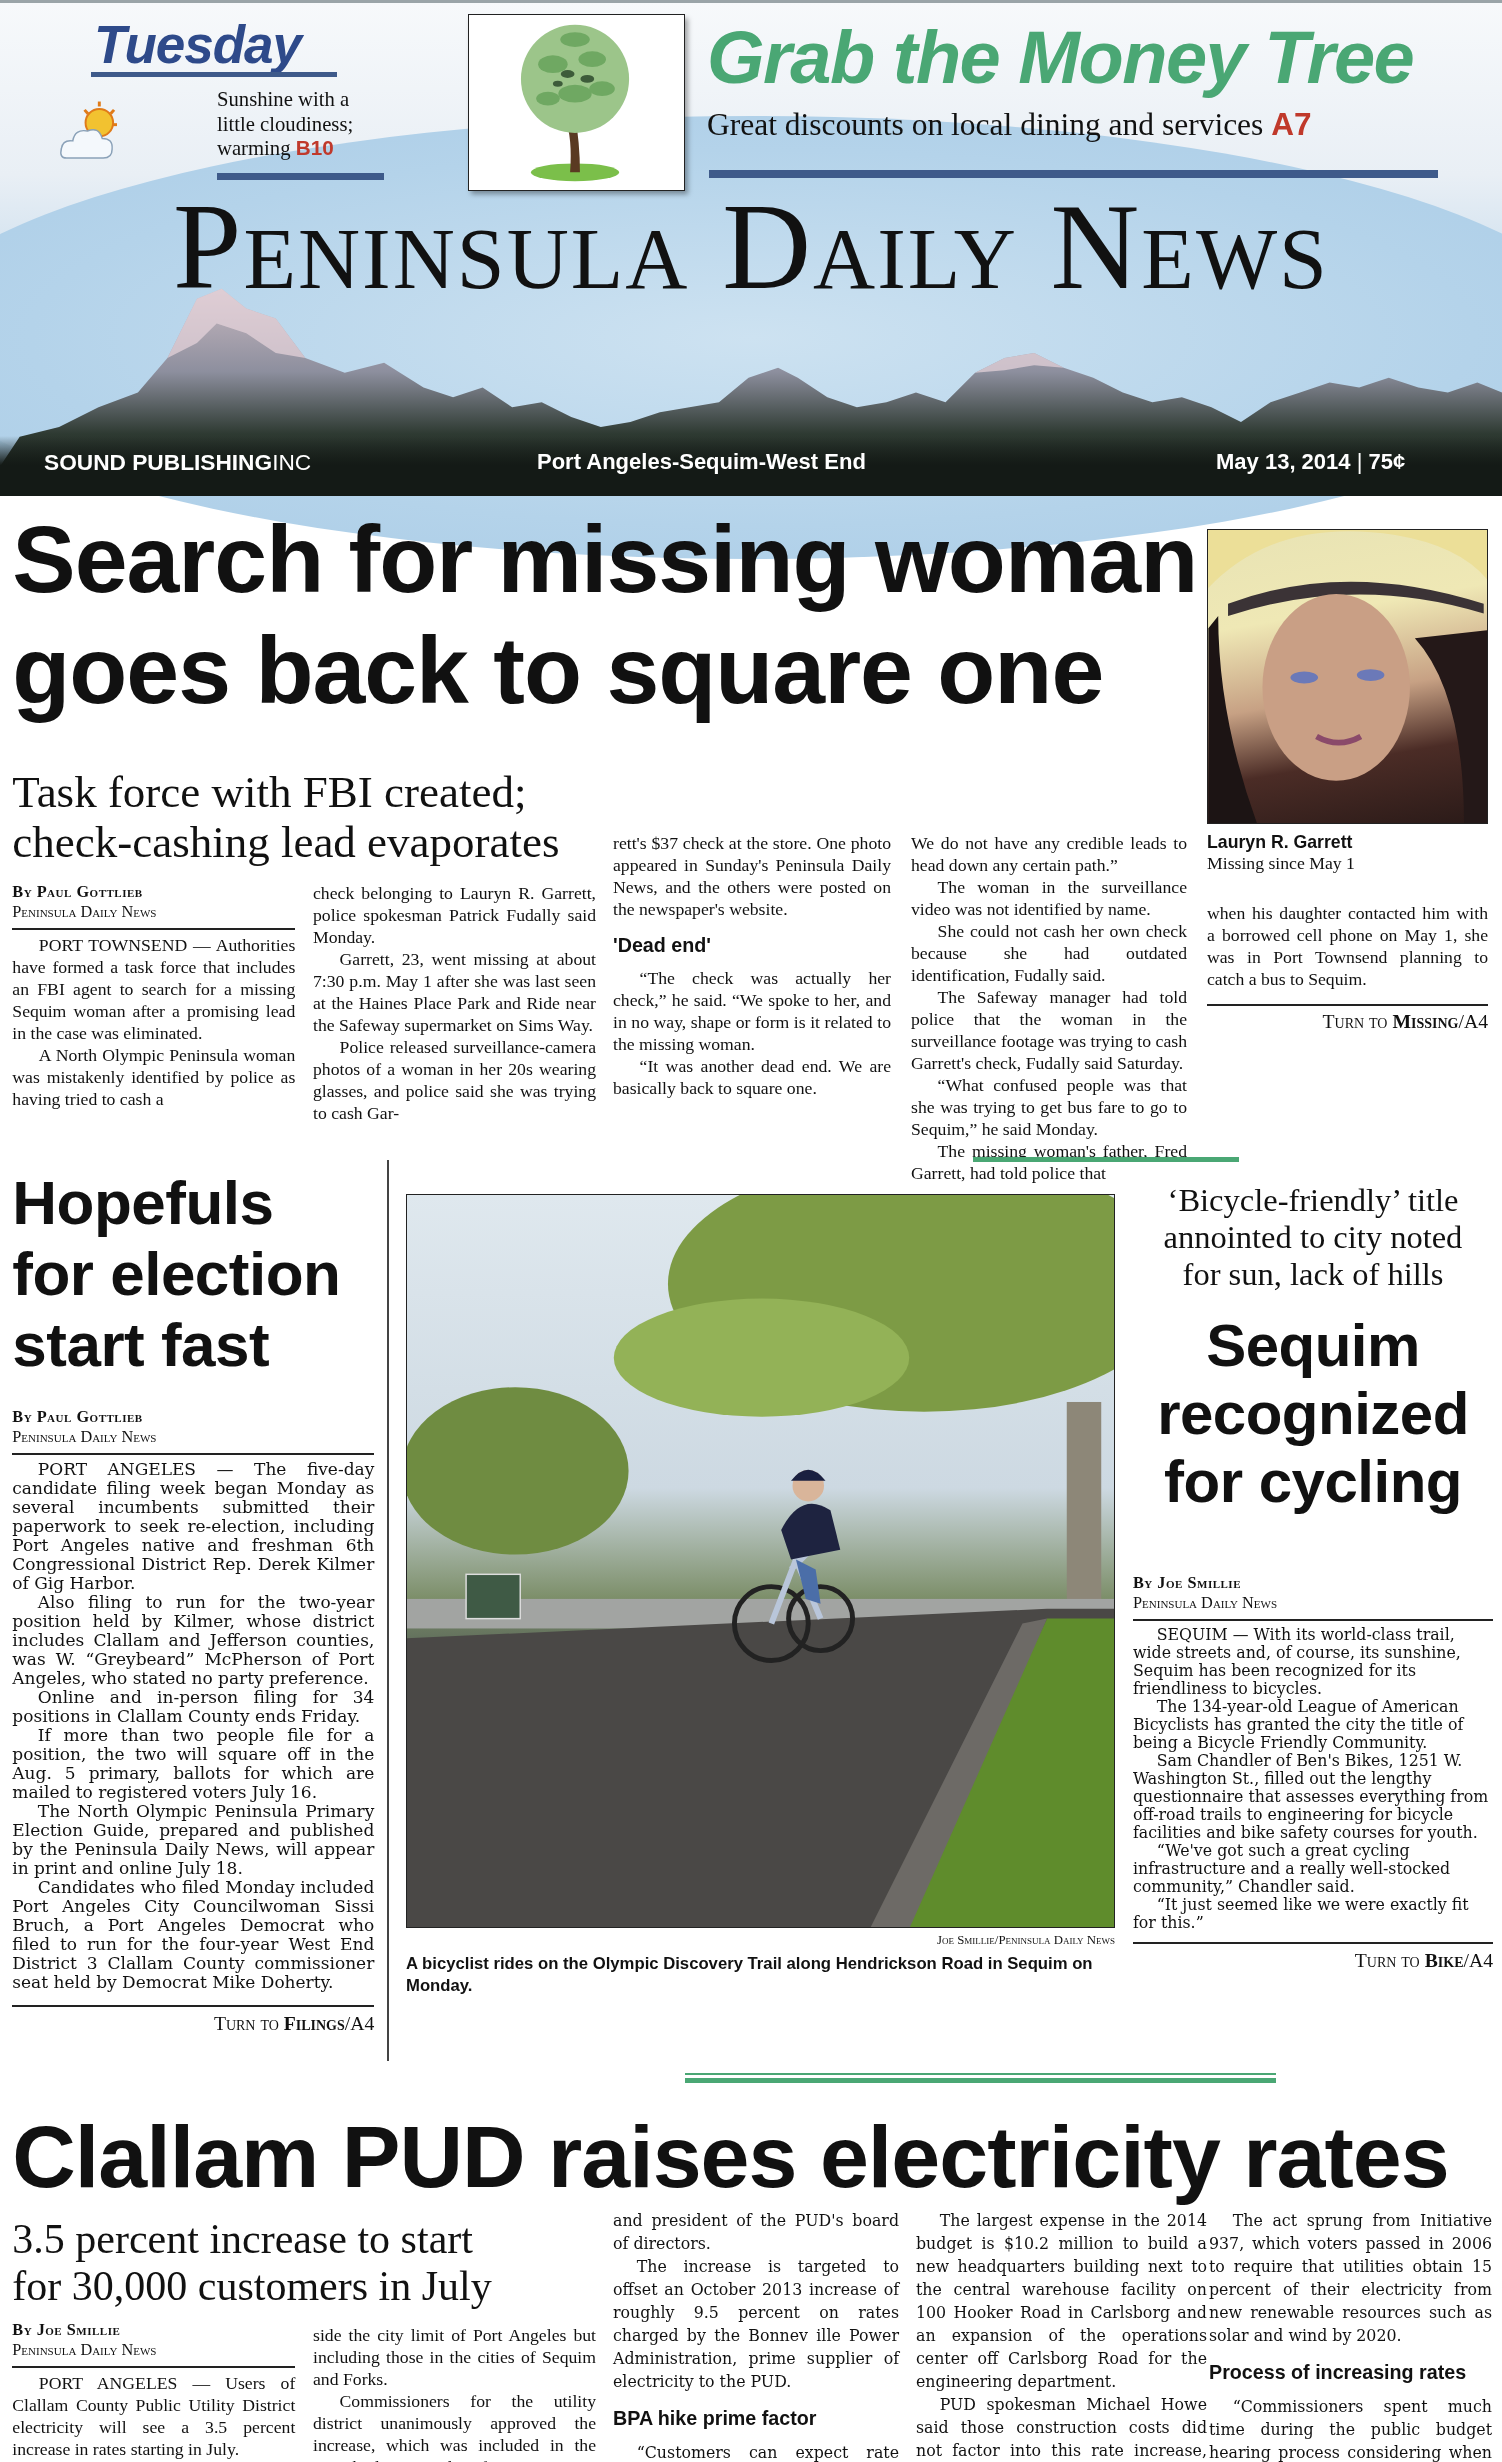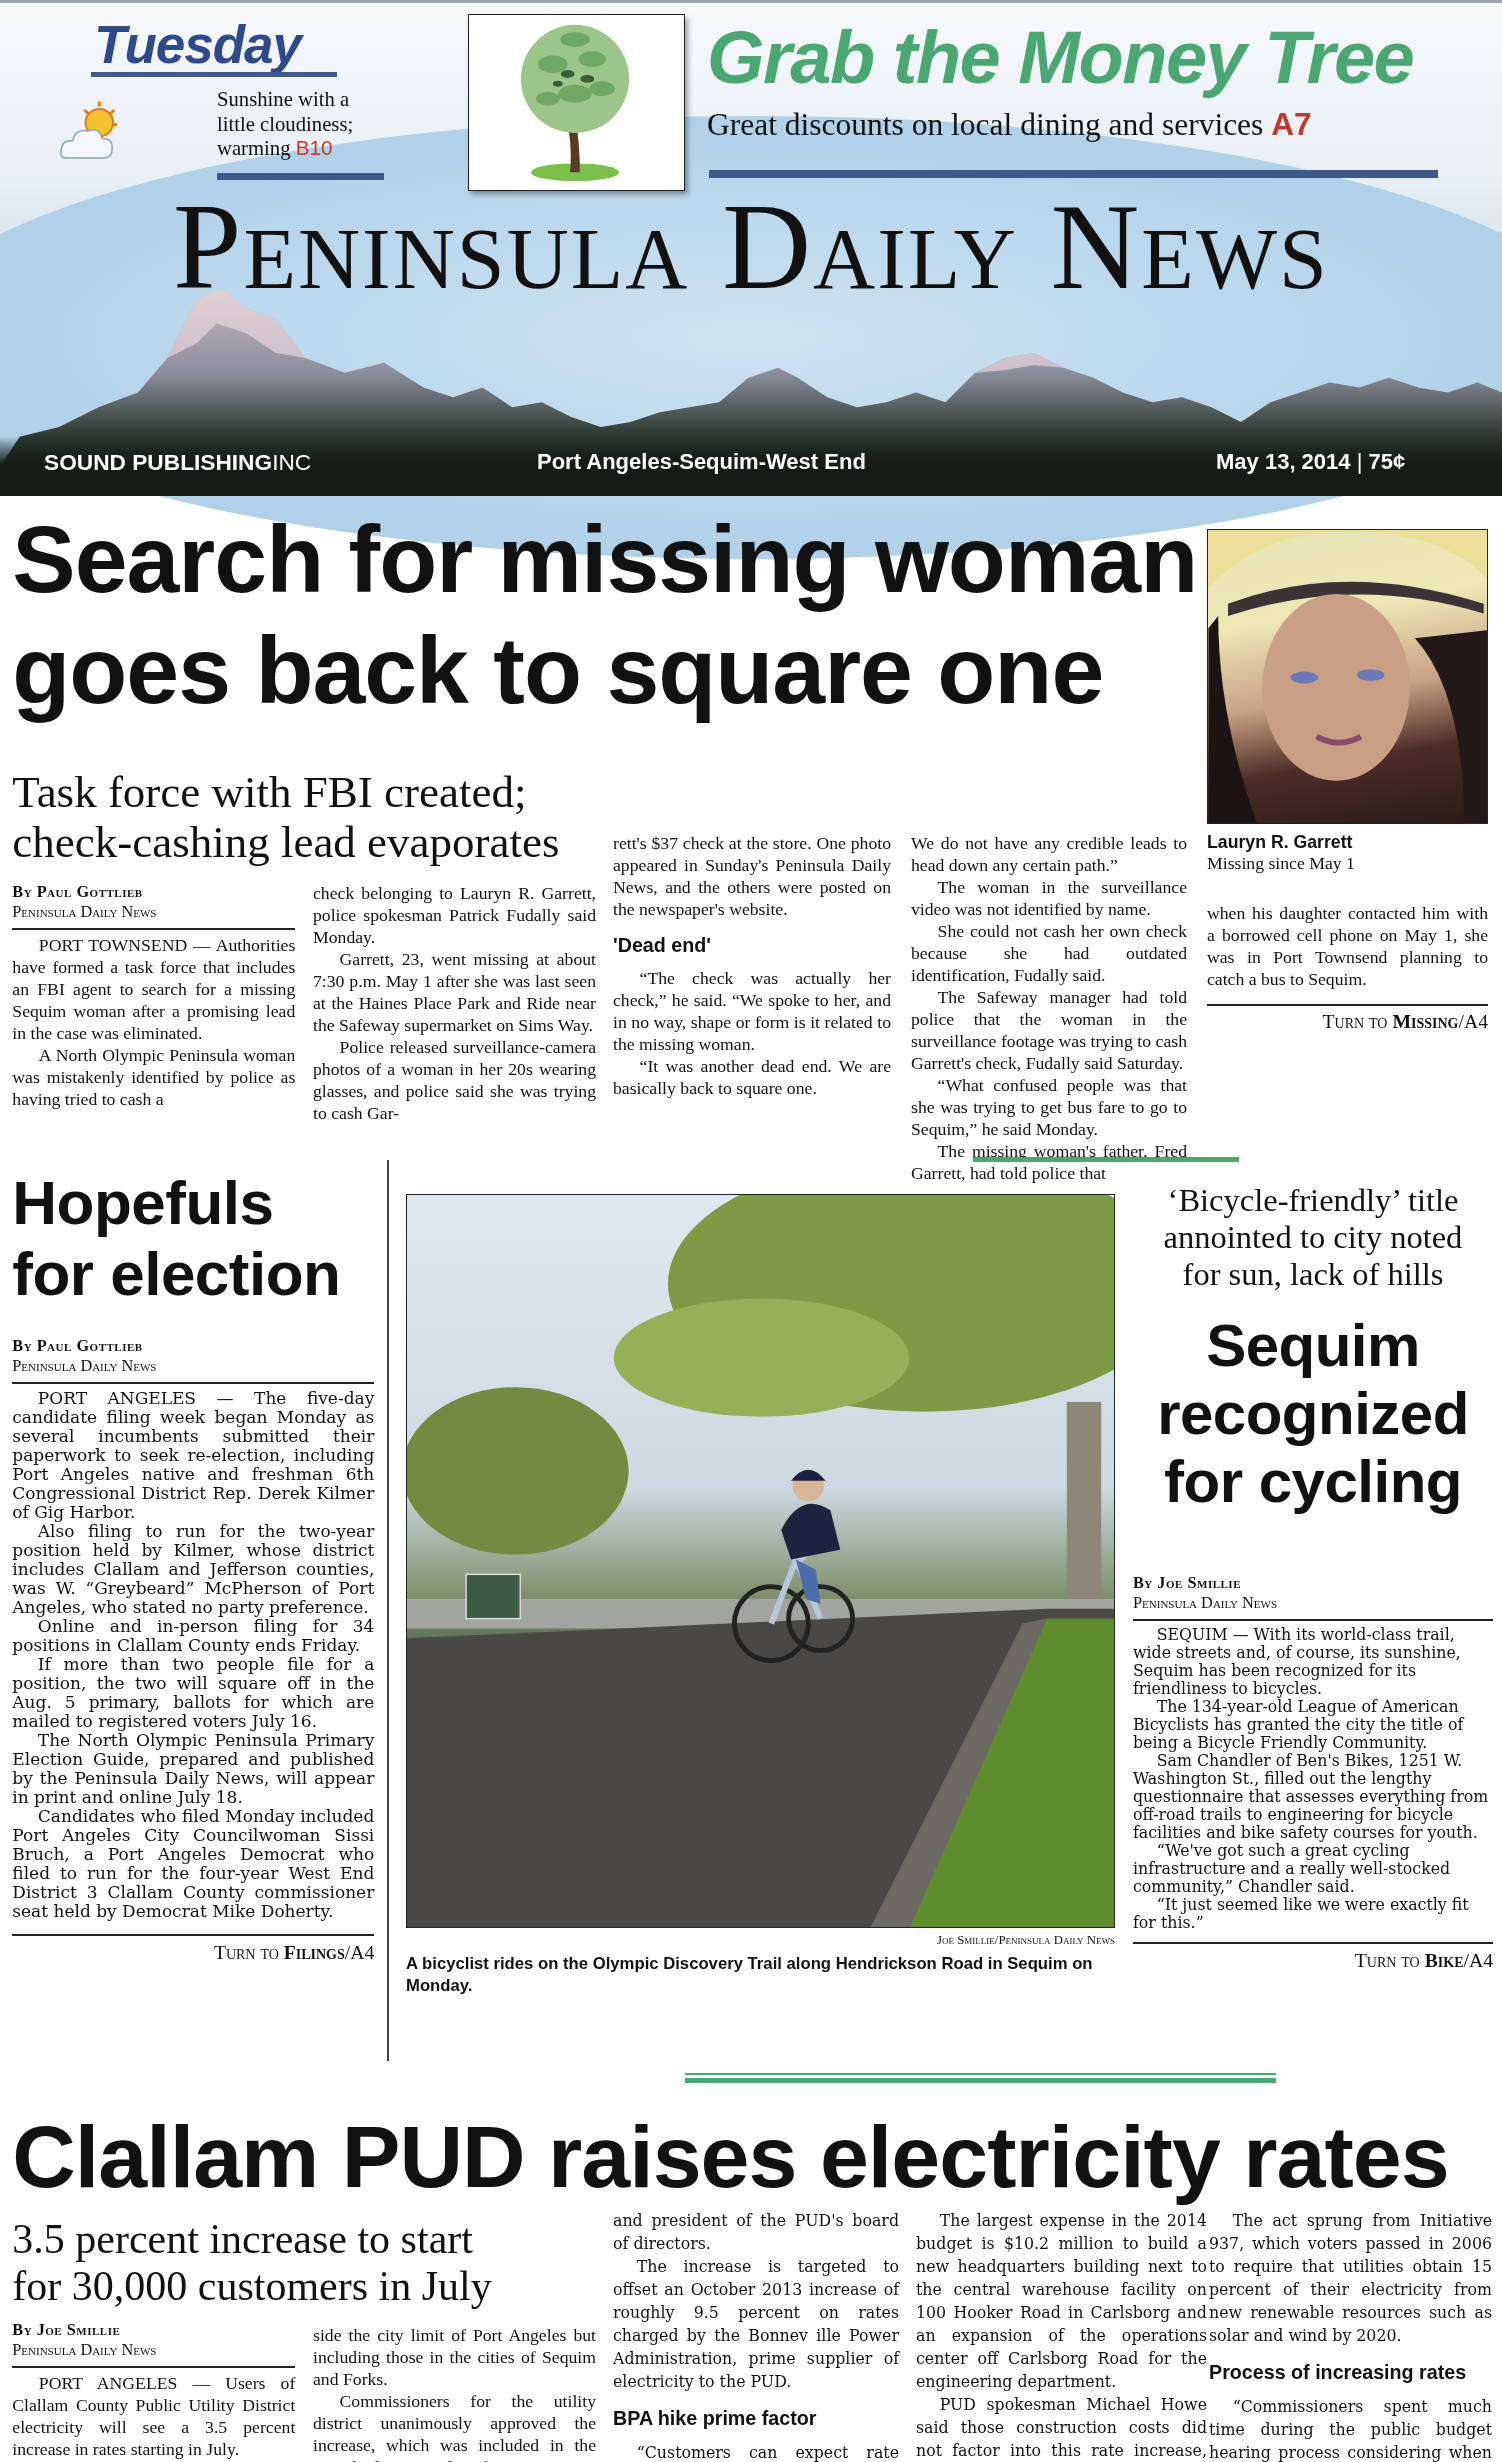--- a/index.html
+++ b/index.html
@@ -5,21 +5,21 @@
 *{box-sizing:border-box;margin:0;padding:0}
 body{width:1502px;height:2992px;background:#fff;color:#111;font-family:"Liberation Serif",serif;position:relative;overflow:hidden}
 .abs{position:absolute}
 
 #masthead{left:0;top:0;width:1502px;height:492px;background:linear-gradient(180deg,#f7f9fb 0%,#e9eff5 35%,#bcd6ea 70%,#9fc6e2 100%);border-top:3px solid #9aa4a8}
 #mh-arc{left:-98px;top:113px;width:1699px;height:443px;border-radius:50%;background:radial-gradient(ellipse at center,#cde2f1 0%,#b4d3ea 60%,#a9cbe6 100%)}
 #tuesday{left:94px;top:10.8px;font-family:"Liberation Sans",sans-serif;font-weight:bold;font-style:italic;font-size:53px;color:#2e4a8a;letter-spacing:-1px}
 #tuesday-bar{left:91px;top:69px;width:246px;height:4.9px;background:#3e5a8a}
 .sunicon{left:59px;top:96px;width:59px;height:69px}
 #weather-text{left:217px;top:84px;font-size:20.7px;line-height:24.6px;width:177px}
-#weather-text .red{color:#c0392b;font-family:"Liberation Sans",sans-serif;font-weight:normal}
+#weather-text .red{color:#c0392b;font-family:"Liberation Sans",sans-serif;font-weight:bold}
 #weather-bar{left:217px;top:170px;width:167px;height:6.9px;background:#3e5a8a}
 #tree-box{left:468px;top:10.8px;width:217px;height:177px;border:1.5px solid #222;background:#fff;box-shadow:3px 3.9px 4.9px rgba(0,0,0,.35)}
 #money-title{left:707px;top:12.3px;font-family:"Liberation Sans",sans-serif;font-weight:bold;font-style:italic;font-size:74px;color:#4aa774;letter-spacing:-1.5px;white-space:nowrap}
 #money-sub{left:707px;top:103px;font-size:31.5px;white-space:nowrap}
 #money-sub .red{color:#c0392b;font-family:"Liberation Sans",sans-serif;font-weight:bold}
 #money-bar{left:709px;top:167px;width:729px;height:7.9px;background:#3e5a8a}
 #title{left:0;width:1502px;top:182px;text-align:center;font-size:123px;letter-spacing:2px;white-space:nowrap;font-variant:small-caps;line-height:1}
 #mountains{left:0;top:276px;width:1502px;height:217px}
 #footer-bar{left:0;top:433px;width:1502px;height:59px}
 .mh-foot{top:446px;font-family:"Liberation Sans",sans-serif;font-weight:bold;color:#fff;font-size:22px;white-space:nowrap}
@@ -162,20 +162,21 @@
   <div class="rule" style="margin:13.8px 0 4.9px"></div>
   <div class="jump"><span>Turn to </span><b>Missing</b><span>/A4</span></div>
 </div>
 
 <div class="abs" style="left:973px;top:1157px;width:266px;height:4.9px;border-top:2px solid #4aa774;border-bottom:3px solid #4aa774"></div>
 
 <div class="abs" style="left:12.3px;top:1167px;width:362px">
   <div class="hed" style="font-size:62px;line-height:71px;letter-spacing:-0.5px">
     <div>Hopefuls</div>
     <div>for election</div>
+    <div>start fast</div>
   </div>
   <div style="margin-top:27px">
     <div class="byline"><b>By Paul Gottlieb</b></div>
     <div class="byline"><span class="org">Peninsula Daily News</span></div>
   </div>
   <div class="rule" style="margin:6.9px 0 4.9px"></div>
   <div class="col" style="font-size:17px;line-height:19px;font-family:'DejaVu Serif',serif">
     <p>PORT ANGELES — The five-day candidate filing week began Monday as several incumbents submitted their paperwork to seek re-election, including Port Angeles native and freshman 6th Congressional District Rep. Derek Kilmer of Gig Harbor.</p>
     <p>Also filing to run for the two-year position held by Kilmer, whose district includes Clallam and Jefferson counties, was W. “Greybeard” McPherson of Port Angeles, who stated no party preference.</p>
     <p>Online and in-person filing for 34 positions in Clallam County ends Friday.</p>

